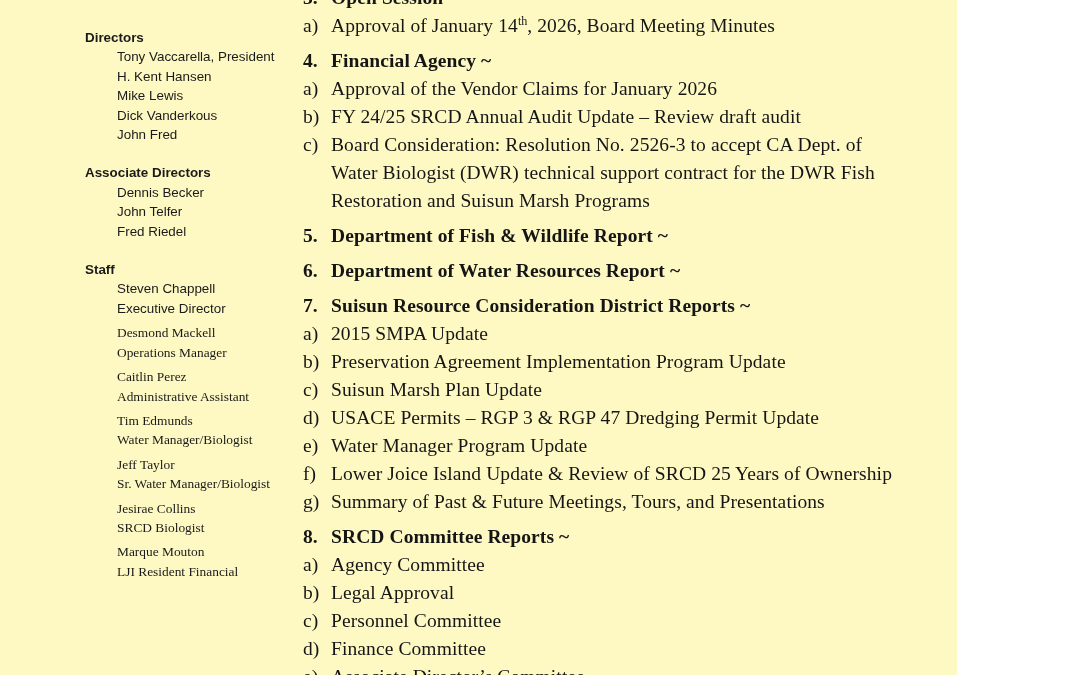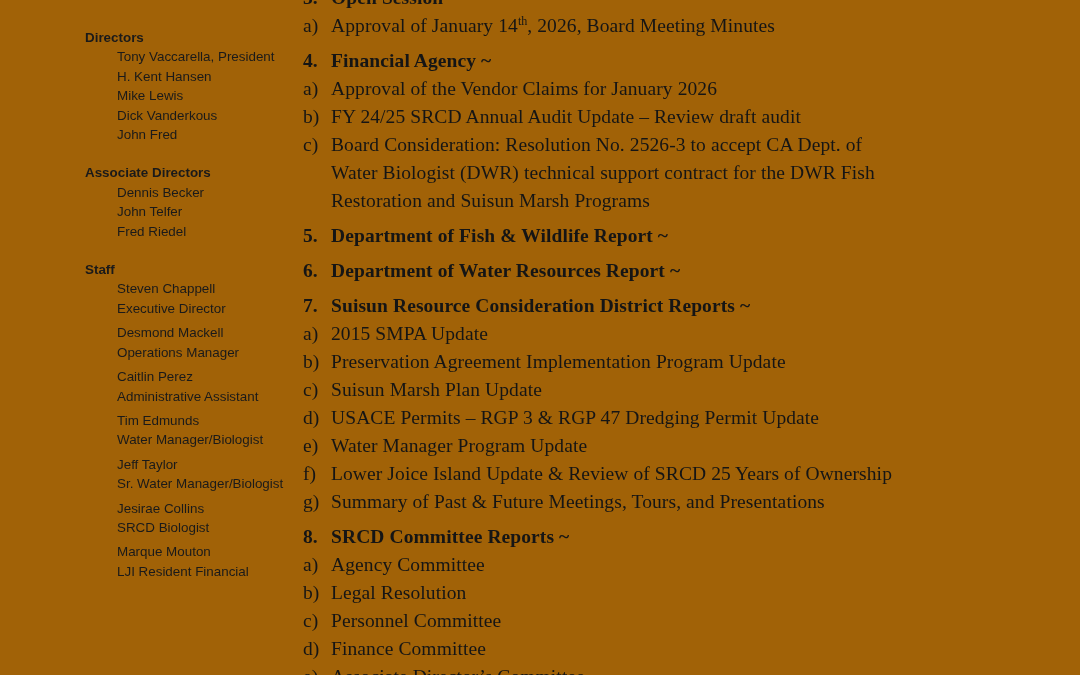--- a/index.html
+++ b/index.html
@@ -1,39 +1,39 @@
 <!DOCTYPE html>
 <html><head>
 <meta charset="utf-8">
 <style>
   html, body { margin: 0; padding: 0; background: #ffffff; }
   .page {
     position: relative;
-    width: 1080px;
+    width: 957px;
     height: 675px;
-    background: #a16207;
+    background: #fef9c3;
     overflow: hidden;
     font-kerning: normal;
   }
 
   
   .sidebar {
     position: absolute;
     left: 85px;
     top: 28px;
     width: 215px;
     font-family: "Liberation Sans", "DejaVu Sans", sans-serif;
     font-size: 13.4px;
     line-height: 19.4px;
     color: #1a1a1a;
   }
   .sb-group + .sb-group { margin-top: 19px; }
   .sb-heading { font-weight: 700; }
   .sb-line { white-space: nowrap; margin-left: 32px; }
-  .sb-pair + .sb-pair { margin-top: 5px; }
+  .sb-pair + .sb-pair { margin-top: 5px; font-family: Liberation Serif, serif; }
 
   
   .agenda {
     position: absolute;
     left: 303px;
     top: -16px;
     width: 777px;
     font-family: "Liberation Serif", "DejaVu Serif", serif;
     font-size: 19.5px;
     line-height: 28px;
@@ -191,21 +191,21 @@
       <div class="row row-heading">
         <span class="row-marker">8.</span>
         <span class="row-text">SRCD Committee Reports ~</span>
       </div>
       <div class="row">
         <span class="row-marker">a)</span>
         <span class="row-text">Agency Committee</span>
       </div>
       <div class="row">
         <span class="row-marker">b)</span>
-        <span class="row-text">Legal Resolution</span>
+        <span class="row-text">Legal Approval</span>
       </div>
       <div class="row">
         <span class="row-marker">c)</span>
         <span class="row-text">Personnel Committee</span>
       </div>
       <div class="row">
         <span class="row-marker">d)</span>
         <span class="row-text">Finance Committee</span>
       </div>
       <div class="row">

